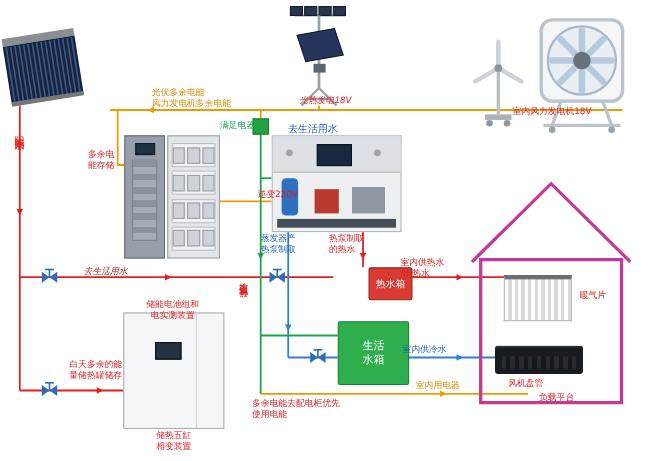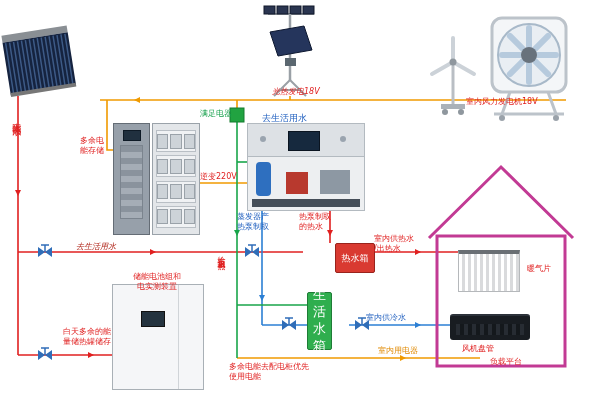--- a/index.html
+++ b/index.html
@@ -30,22 +30,22 @@
   .unit-red{position:absolute;left:38px;top:15px;width:22px;height:22px;background:#b8392e;}
   .unit-steel{position:absolute;left:72px;top:13px;width:30px;height:24px;background:#8d98a3;}
   .bench-shelf{position:absolute;left:4px;bottom:2px;right:4px;height:8px;background:#454e58;}
   
   .phase-cab{left:112px;top:284px;width:92px;height:106px;background:#f5f6f8;border:1px solid #a9b0b6;}
   .phase-screen{position:absolute;left:28px;top:26px;width:22px;height:14px;background:#24333f;border:1px solid #111;}
   .phase-seam{position:absolute;right:24px;top:0;bottom:0;width:1px;background:#d0d4d8;}
   
   .tank-hot{left:303px;top:243px;width:40px;height:30px;background:#d93a31;border:1px solid #99231c;border-radius:2px;
             color:#fff;font-size:9px;display:flex;align-items:center;justify-content:center;margin-left:32px;}
-  .tank-life{left:307px;top:292px;width:25px;height:58px;background:#2fae4e;border:1px solid #1e7c36;border-radius:2px;
-             color:#fff;font-size:13px;display:flex;align-items:center;justify-content:center;}
+  .tank-life{left:307px;top:292px;width:65px;height:58px;background:#2fae4e;border:1px solid #1e7c36;border-radius:2px;
+             color:#fff;font-size:10px;display:flex;align-items:center;justify-content:center;}
   .tank-life span{display:block;width:22px;text-align:center;line-height:1.3;}
   
   .radiator{left:458px;top:250px;width:62px;height:42px;border:1px solid #b5b8bb;border-top:4px solid #6a6f74;
             background:repeating-linear-gradient(90deg,#ffffff 0 3px,#d9dadc 3px 6px);}
   .fan-coil{left:450px;top:314px;width:80px;height:26px;border-radius:3px;background:#181c21;
             border-top:2px solid #2c323a;}
   .fan-coil .grill{position:absolute;left:6px;right:6px;top:8px;bottom:5px;
             background:repeating-linear-gradient(90deg,#272c33 0 4px,#14181c 4px 8px);}
 </style>
 </head>
@@ -217,40 +217,44 @@
   <div class="eq tank-life">
     <span>生活水箱</span>
   </div>
 
   <div class="eq radiator"></div>
   <div class="eq fan-coil">
     <div class="grill"></div>
   </div>
 
   <div class="lbl v big" style="left:10px;top:116px;">太阳能热水</div>
+  <div class="lbl orange" style="left:138px;top:79px;">光伏多余电能
+风力发电机多余电能</div>
   <div class="lbl" style="left:272px;top:87px;font-style:italic;">光热发电18V</div>
   <div class="lbl" style="left:466px;top:97px;">室内风力发电机18V</div>
   <div class="lbl" style="left:80px;top:136px;">多余电
 能存储</div>
   <div class="lbl center" style="left:112px;top:238px;width:90px;margin-top:34px;">储能电池组和
 电实测装置</div>
   <div class="lbl green" style="left:200px;top:109px;">满足电器</div>
-  <div class="lbl" style="left:200px;top:172px;">逆变220V</div>
+  <div class="lbl" style="left:200px;top:172px;padding-left:34px;">逆变220V</div>
   <div class="lbl blue big" style="left:262px;top:113px;">去生活用水</div>
   <div class="lbl blue" style="left:237px;top:212px;">蒸发器产
 热泵制取</div>
   <div class="lbl" style="left:299px;top:212px;">热泵制取
 的热水</div>
   <div class="lbl darkred" style="left:76px;top:242px;font-style:italic;">去生活用水</div>
   <div class="lbl v" style="left:215px;top:250px;height:70px;">给右边水箱补热</div>
   <div class="lbl" style="left:63px;top:327px;">白天多余的能
 量储热罐储存</div>
+  <div class="lbl center" style="left:126px;top:391px;width:64px;">储热五缸
+相变装置</div>
   <div class="lbl" style="left:192px;top:362px;width:96px;margin-left:37px;">多余电能去配电柜优先
 使用电能</div>
-  <div class="lbl" style="left:364px;top:234px;margin-left:10px;">室内供热水
+  <div class="lbl" style="left:364px;top:234px;">室内供热水
 /出热水</div>
   <div class="lbl blue" style="left:366px;top:313px;">室内供冷水</div>
   <div class="lbl orange" style="left:378px;top:346px;">室内用电器</div>
   <div class="lbl" style="left:490px;top:357px;">负载平台</div>
   <div class="lbl" style="left:527px;top:264px;">暖气片</div>
   <div class="lbl" style="left:462px;top:344px;text-align:center;">风机盘管</div>
 
 </div>
 
 </body></html>

